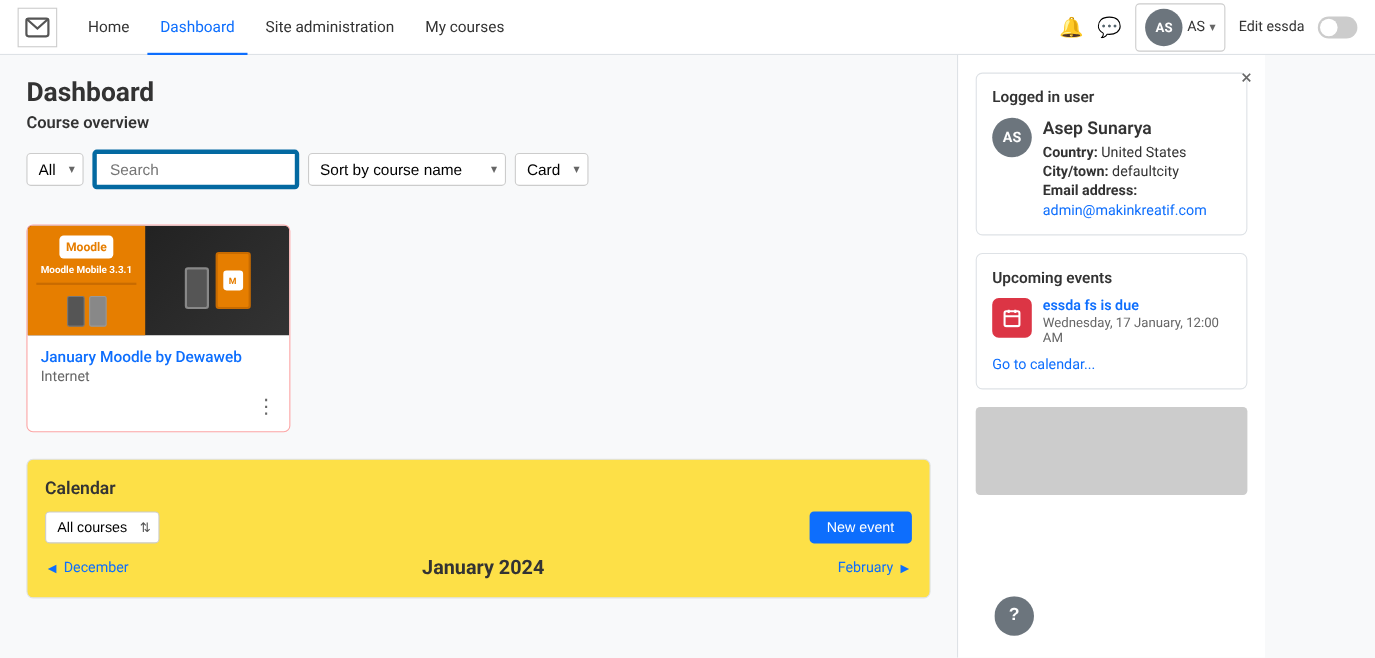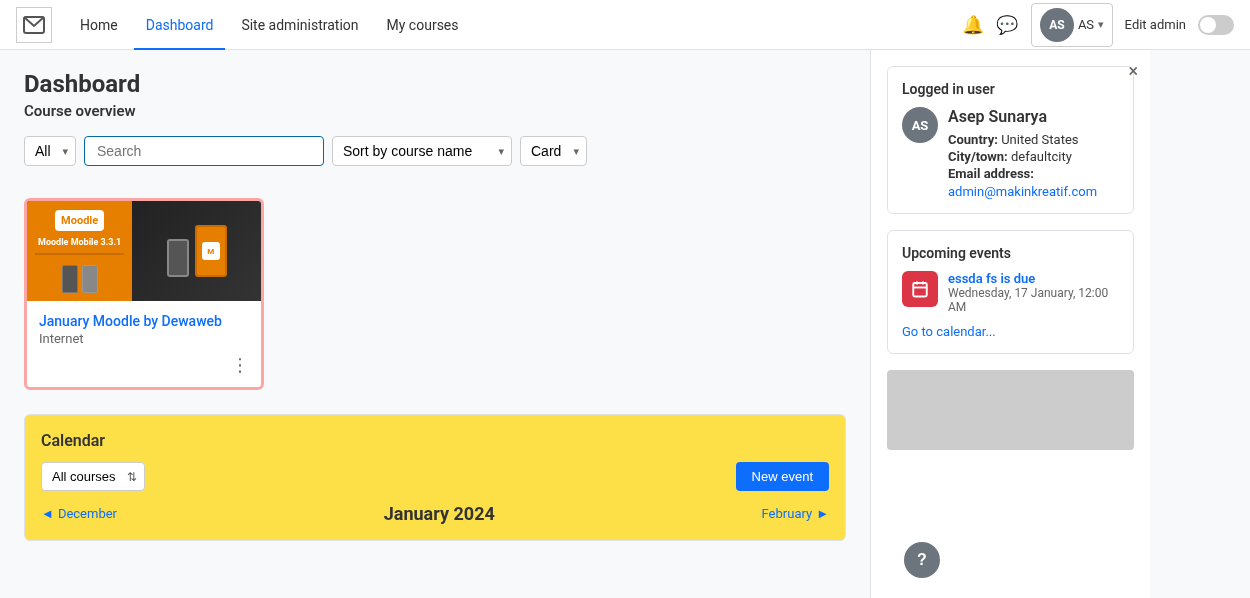--- a/index.html
+++ b/index.html
@@ -31,25 +31,25 @@
 
     
     .page-title { font-size: 24px; font-weight: 700; margin-bottom: 4px; }
     .section-title { font-size: 15px; font-weight: 600; margin-bottom: 16px; color: #333; }
 
     
     .filter-row { display: flex; align-items: center; gap: 8px; margin-bottom: 32px; }
     .filter-select { padding: 6px 10px; border: 1px solid #ccc; border-radius: 4px; background: #fff; font-size: 14px; cursor: pointer; appearance: none; padding-right: 24px; position: relative; }
     .select-wrapper { position: relative; display: inline-block; }
     .select-wrapper::after { content: '▾'; position: absolute; right: 8px; top: 50%; transform: translateY(-50%); pointer-events: none; font-size: 11px; color: #666; }
-    .search-input { padding: 6px 12px; border: 1px solid #0369a1; border-radius: 4px; font-size: 14px; width: 240px; }
+    .search-input { padding: 6px 12px; border: 4px solid #0369a1; border-radius: 4px; font-size: 14px; width: 188px; }
 
     
     .cards-row { display: flex; gap: 16px; flex-wrap: wrap; margin-bottom: 24px; }
-    .course-card { background: #fff; border: 3px solid #fca5a5; border-radius: 6px; width: 240px; overflow: hidden; }
+    .course-card { background: #fff; border: 1px solid #fca5a5; border-radius: 6px; width: 240px; overflow: hidden; }
     .course-card-img { width: 100%; height: 100px; background: #222; overflow: hidden; position: relative; display: flex; align-items: center; justify-content: center; }
     .course-card-img-inner { width: 100%; height: 100%; background: linear-gradient(135deg, #1a1a1a 0%, #333 100%); display: flex; align-items: stretch; }
     .course-img-left { background: #e67e00; width: 45%; display: flex; flex-direction: column; align-items: center; justify-content: center; padding: 8px; gap: 4px; }
     .course-img-left .moodle-logo { background: #fff; border-radius: 4px; padding: 4px 6px; font-size: 11px; font-weight: bold; color: #e67e00; margin-bottom: 2px; }
     .course-img-left .subtitle { color: #fff; font-size: 9px; font-weight: bold; }
     .course-img-right { flex: 1; display: flex; flex-direction: column; align-items: center; justify-content: center; gap: 4px; }
     .course-card-body { padding: 12px; }
     .course-card-title { font-size: 14px; color: #0d6efd; font-weight: 500; margin-bottom: 2px; cursor: pointer; }
     .course-card-sub { font-size: 13px; color: #666; margin-bottom: 8px; }
     .course-card-menu { text-align: right; color: #666; font-size: 18px; cursor: pointer; }
@@ -105,21 +105,21 @@
     <a class="topnav-link">My courses</a>
   </div>
   <div class="topnav-right">
     <span class="topnav-icon">🔔</span>
     <span class="topnav-icon">💬</span>
     <div class="topnav-user-btn">
       <div class="topnav-avatar">AS</div>
       <span style="font-size:13px;">AS</span>
       <span style="font-size:11px; color:#666;">▾</span>
     </div>
-    <span class="edit-mode-label">Edit admin</span>
+    <span class="edit-mode-label">Edit essda</span>
     <div class="toggle-switch"></div>
   </div>
 </nav>
 
 <div class="main-wrapper">
 
   <div class="content-area">
     <h1 class="page-title">Dashboard</h1>
     <h2 class="section-title">Course overview</h2>
 

